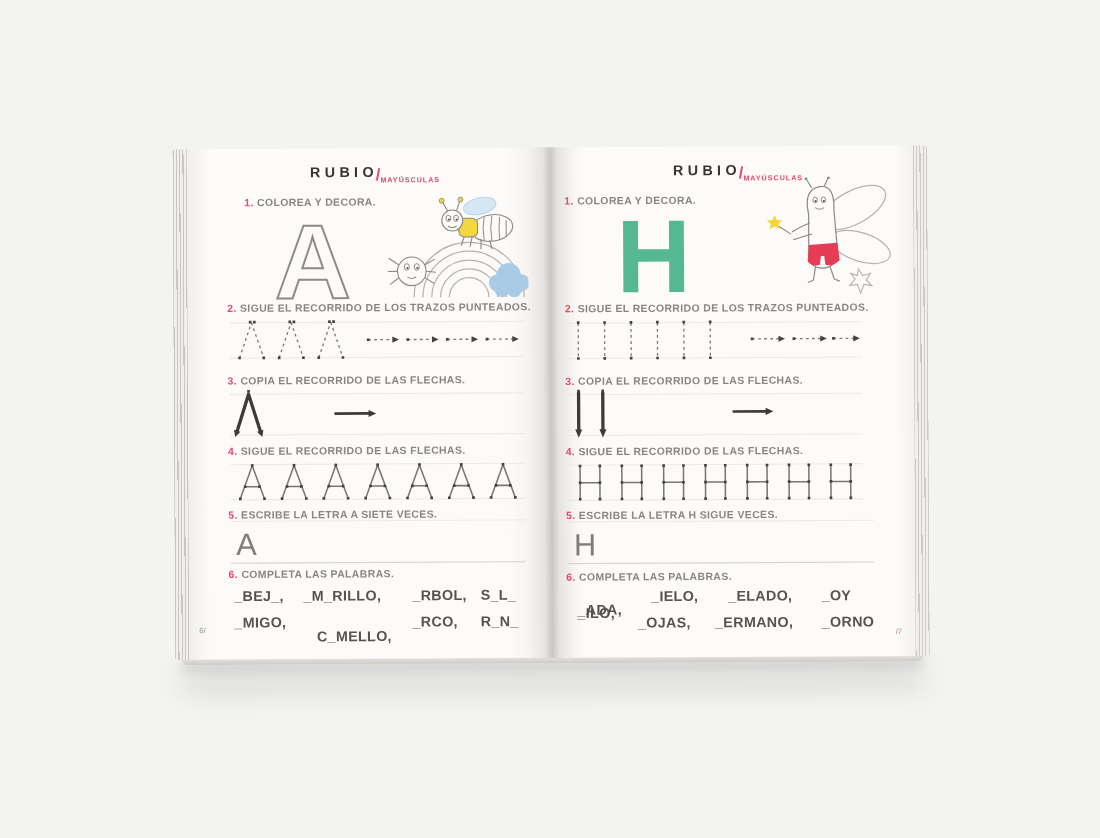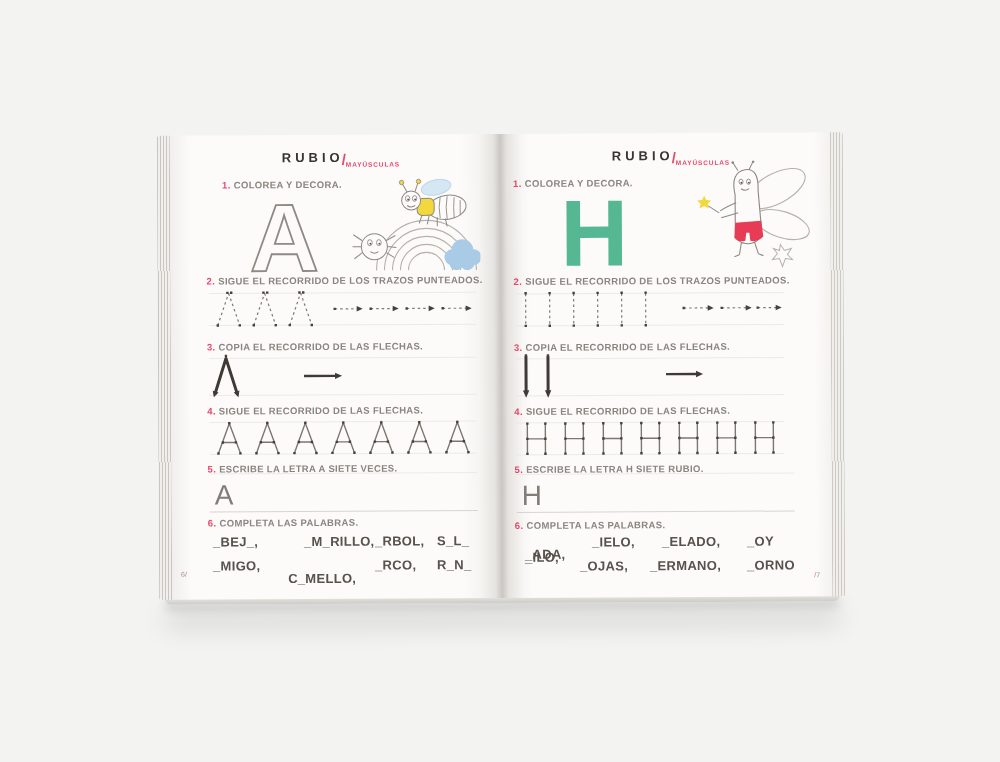--- a/index.html
+++ b/index.html
@@ -264,21 +264,21 @@
         <span class="num">5.</span><span>ESCRIBE LA LETRA A SIETE VECES.</span>
       </div>
       <div class="writeline" style="left:38px;top:338px;width:268px;height:38px">
         <span class="ltr">A</span>
       </div>
 
       <div class="ex-label" style="left:36px;top:382px">
         <span class="num">6.</span><span>COMPLETA LAS PALABRAS.</span>
       </div>
       <span class="word" style="left:41px;top:399px">_BEJ_,</span>
-      <span class="word" style="left:132px;top:399px">_M_RILLO,</span>
+      <span class="word" style="left:104px;top:399px">_M_RILLO,</span>
       <span class="word" style="left:203px;top:399px">_RBOL,</span>
       <span class="word" style="left:265px;top:399px">S_L_</span>
       <span class="word" style="left:41px;top:423px">_MIGO,</span>
       <span class="word" style="left:116px;top:436px">C_MELLO,</span>
       <span class="word" style="left:203px;top:423px">_RCO,</span>
       <span class="word" style="left:265px;top:423px">R_N_</span>
 
       <div class="folio" style="left:9px;bottom:22px">
         <span>6</span><span class="fslash">/</span>
       </div>
@@ -452,21 +452,21 @@
               <rect x="-10.2" y="34.8" width="2.4" height="2.4"></rect>
               <rect x="7.8" y="4.6" width="2.4" height="2.4"></rect>
               <rect x="7.8" y="34.8" width="2.4" height="2.4"></rect>
               <rect x="-10.2" y="19.8" width="2.4" height="2.4"></rect>
               <rect x="7.8" y="19.8" width="2.4" height="2.4"></rect>
             </g>
         </g>
       </svg>
 
       <div class="ex-label" style="left:13px;top:330px">
-        <span class="num">5.</span><span>ESCRIBE LA LETRA H SIETE RUBIO.</span>
+        <span class="num">5.</span><span>ESCRIBE LA LETRA H SIGUE VECES.</span>
       </div>
       <div class="writeline" style="left:15px;top:340px;width:278px;height:38px">
         <span class="ltr">H</span>
       </div>
 
       <div class="ex-label" style="left:13px;top:386px">
         <span class="num">6.</span><span>COMPLETA LAS PALABRAS.</span>
       </div>
       <span class="word" style="left:23px;top:413px">_ADA,</span>
       <span class="word" style="left:90px;top:401px">_IELO,</span>

